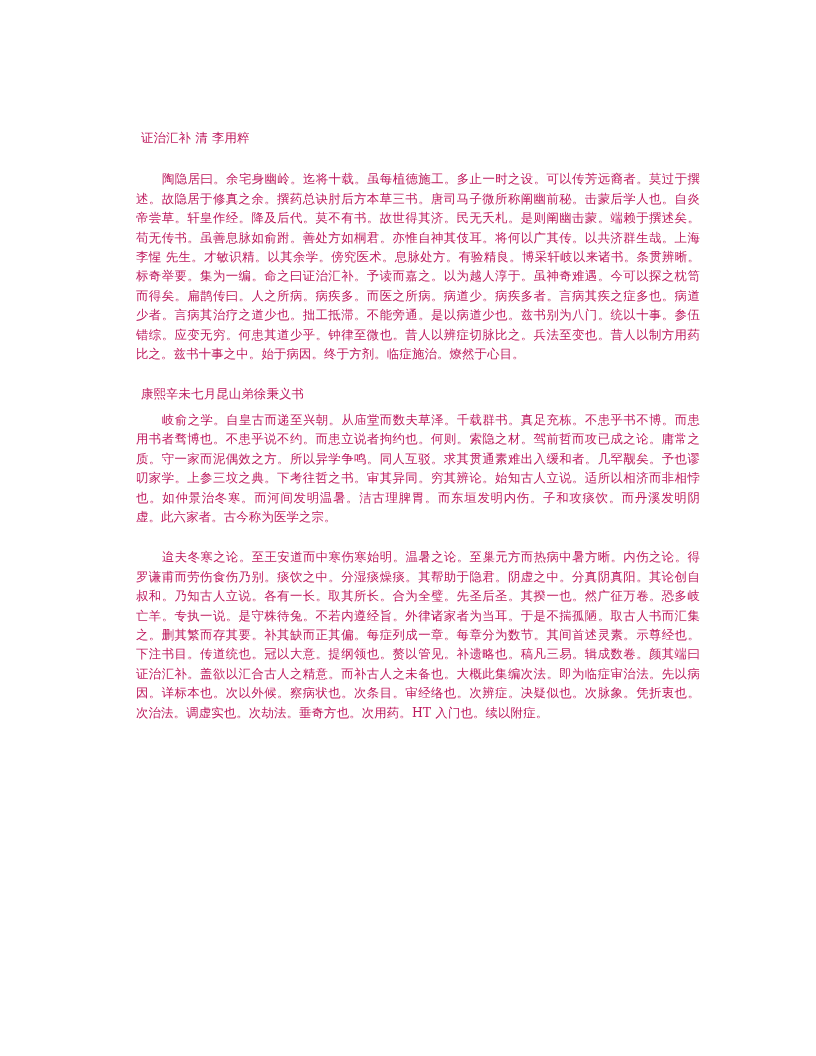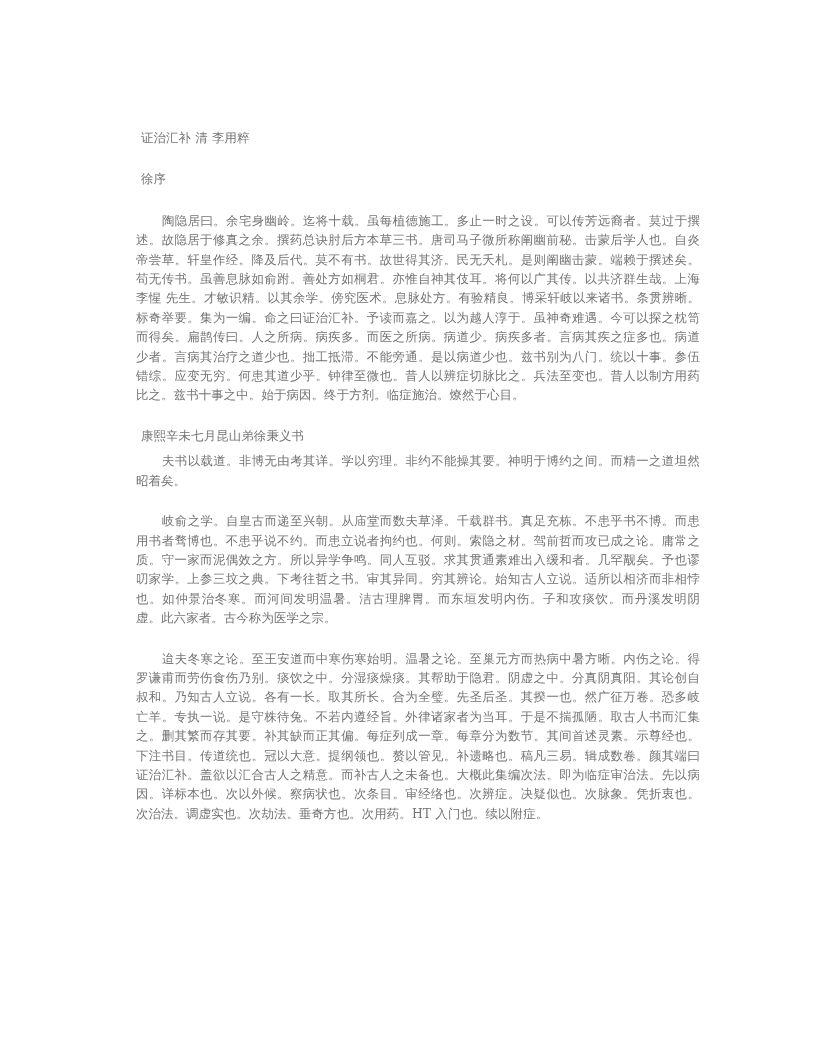--- a/index.html
+++ b/index.html
@@ -27,21 +27,21 @@
     width: 564px;
   }
   .doc-line {
     font-size: 12.4px;
     line-height: 19.4px;
     letter-spacing: 0.15px;
     margin: 0 0 0 0;
     text-align: justify;
     text-justify: inter-character;
     word-break: break-all;
-    color: #737373;
+    color: #be185d;
   }
   .title-line {
     margin: 0 0 22px 0;
     padding-left: 5px;
   }
   .heading {
     margin: 0 0 22px 0;
     padding-left: 5px;
   }
   .para {
@@ -58,28 +58,26 @@
   }
 </style>
 </head>
 <body>
 
 <div class="page">
   <div class="content">
 
     <div class="doc-line title-line">证治汇补 清 李用粹</div>
 
-    <div class="doc-line heading">徐序</div>
 
     <div class="doc-line para">陶隐居曰。余宅身幽岭。迄将十载。虽每植德施工。多止一时之设。可以传芳远裔者。莫过于撰述。故隐居于修真之余。撰药总诀肘后方本草三书。唐司马子微所称阐幽前秘。击蒙后学人也。自炎帝尝草。轩皇作经。降及后代。莫不有书。故世得其济。民无夭札。是则阐幽击蒙。端赖于撰述矣。苟无传书。虽善息脉如俞跗。善处方如桐君。亦惟自神其伎耳。将何以广其传。以共济群生哉。上海李惺 先生。才敏识精。以其余学。傍究医术。息脉处方。有验精良。博采轩岐以来诸书。条贯辨晰。标奇举要。集为一编。命之曰证治汇补。予读而嘉之。以为越人淳于。虽神奇难遇。今可以探之枕笥而得矣。扁鹊传曰。人之所病。病疾多。而医之所病。病道少。病疾多者。言病其疾之症多也。病道少者。言病其治疗之道少也。拙工抵滞。不能旁通。是以病道少也。兹书别为八门。统以十事。参伍错综。应变无穷。何患其道少乎。钟律至微也。昔人以辨症切脉比之。兵法至变也。昔人以制方用药比之。兹书十事之中。始于病因。终于方剂。临症施治。燎然于心目。</div>
 
 
     <div class="doc-line sig">康熙辛未七月昆山弟徐秉义书</div>
 
 
-    <div class="doc-line para">夫书以载道。非博无由考其详。学以穷理。非约不能操其要。神明于博约之间。而精一之道坦然昭着矣。</div>
 
     <div class="doc-line para">岐俞之学。自皇古而递至兴朝。从庙堂而数夫草泽。千载群书。真足充栋。不患乎书不博。而患用书者骛博也。不患乎说不约。而患立说者拘约也。何则。索隐之材。驾前哲而攻已成之论。庸常之质。守一家而泥偶效之方。所以异学争鸣。同人互驳。求其贯通素难出入缓和者。几罕觏矣。予也谬叨家学。上参三坟之典。下考往哲之书。审其异同。穷其辨论。始知古人立说。适所以相济而非相悖也。如仲景治冬寒。而河间发明温暑。洁古理脾胃。而东垣发明内伤。子和攻痰饮。而丹溪发明阴虚。此六家者。古今称为医学之宗。</div>
 
     <div class="doc-line para">迨夫冬寒之论。至王安道而中寒伤寒始明。温暑之论。至巢元方而热病中暑方晰。内伤之论。得罗谦甫而劳伤食伤乃别。痰饮之中。分湿痰燥痰。其帮助于隐君。阴虚之中。分真阴真阳。其论创自叔和。乃知古人立说。各有一长。取其所长。合为全璧。先圣后圣。其揆一也。然广征万卷。恐多岐亡羊。专执一说。是守株待兔。不若内遵经旨。外律诸家者为当耳。于是不揣孤陋。取古人书而汇集之。删其繁而存其要。补其缺而正其偏。每症列成一章。每章分为数节。其间首述灵素。示尊经也。下注书目。传道统也。冠以大意。提纲领也。赘以管见。补遗略也。稿凡三易。辑成数卷。颜其端曰证治汇补。盖欲以汇合古人之精意。而补古人之未备也。大概此集编次法。即为临症审治法。先以病因。详标本也。次以外候。察病状也。次条目。审经络也。次辨症。决疑似也。次脉象。凭折衷也。次治法。调虚实也。次劫法。垂奇方也。次用药。HT 入门也。续以附症。</div>
 
   </div>
 </div>
 
 </body></html>

